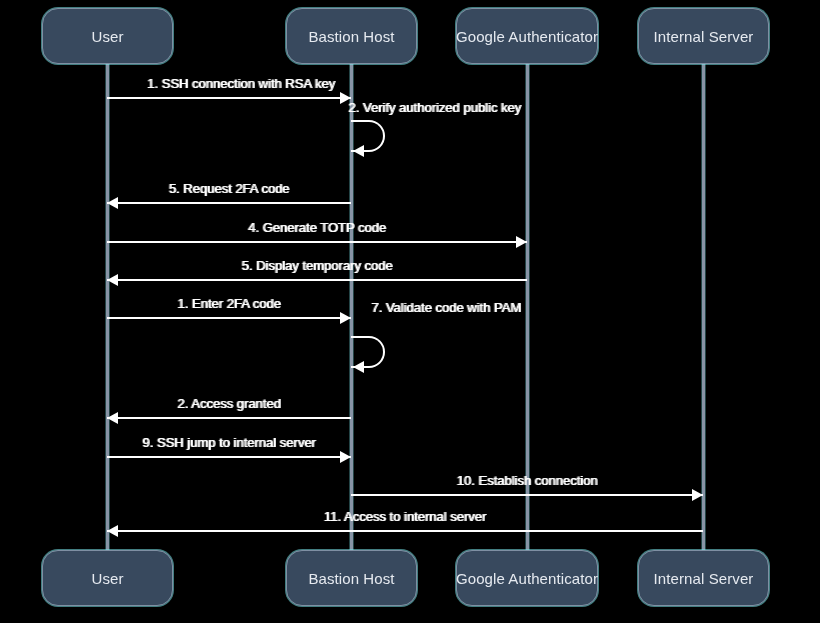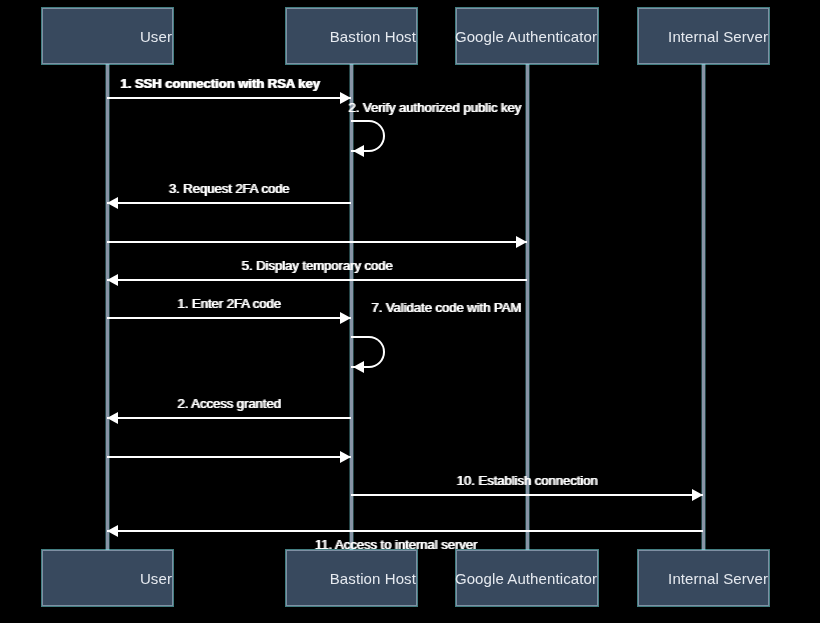--- a/index.html
+++ b/index.html
@@ -18,25 +18,25 @@
     background: #000000;
     overflow: hidden;
   }
 
   
   .participant {
     position: absolute;
     box-sizing: border-box;
     background: #38495e;
     border: 1px solid #7f8fa3;
-    border-radius: 0;
+    border-radius: 16px;
     box-shadow: 0 0 0 1px rgba(120, 230, 235, 0.55);
     display: flex;
     align-items: center;
-    justify-content: flex-end;
+    justify-content: center;
     color: #e6eaf0;
     font-size: 15px;
     letter-spacing: 0.1px;
     white-space: nowrap;
     z-index: 5;
   }
   .participant .plabel {
     display: block;
     text-align: center;
     overflow: visible;
@@ -121,42 +121,44 @@
     <div class="lifeline" style="left: 526px; top: 64px; height: 486px;"></div>
     <div class="participant" style="left: 638px; top: 8px; width: 131px; height: 56px;">
       <span class="plabel">Internal Server</span>
     </div>
     <div class="participant" style="left: 638px; top: 550px; width: 131px; height: 56px;">
       <span class="plabel">Internal Server</span>
     </div>
     <div class="lifeline" style="left: 702px; top: 64px; height: 486px;"></div>
     <div class="msg" style="left: 107px; top: 97px; width: 244px;"></div>
     <div class="arrow-r" style="left: 340px; top: 92px;"></div>
-    <div class="msg-label" style="left: 98px; width: 244px; top: 76px; font-weight: bold;">1. SSH connection with RSA key</div>
+    <div class="msg-label" style="left: 119px; width: 244px; top: 76px;">1. SSH connection with RSA key</div>
     <div class="selfloop" style="left: 351px; top: 120px; width: 34px; height: 32px;"></div>
     <div class="arrow-l" style="left: 353px; top: 145px;"></div>
     <div class="msg-label" style="left: 261px; top: 100px; width: 260px; text-align: right;">2. Verify authorized public key</div>
     <div class="msg" style="left: 107px; top: 202px; width: 244px;"></div>
     <div class="arrow-l" style="left: 107px; top: 197px;"></div>
-    <div class="msg-label" style="left: 107px; width: 244px; top: 181px;">3. Request 2FA code</div>
+    <div class="msg-label" style="left: 107px; width: 244px; top: 181px;">5. Request 2FA code</div>
     <div class="msg" style="left: 107px; top: 241px; width: 420px;"></div>
     <div class="arrow-r" style="left: 516px; top: 236px;"></div>
+    <div class="msg-label" style="left: 107px; width: 420px; top: 220px;">4. Generate TOTP code</div>
     <div class="msg" style="left: 107px; top: 279px; width: 420px;"></div>
     <div class="arrow-l" style="left: 107px; top: 274px;"></div>
     <div class="msg-label" style="left: 107px; width: 420px; top: 258px;">5. Display temporary code</div>
     <div class="msg" style="left: 107px; top: 317px; width: 244px;"></div>
     <div class="arrow-r" style="left: 340px; top: 312px;"></div>
     <div class="msg-label" style="left: 107px; width: 244px; top: 296px;">1. Enter 2FA code</div>
     <div class="selfloop" style="left: 351px; top: 336px; width: 34px; height: 32px;"></div>
     <div class="arrow-l" style="left: 353px; top: 361px;"></div>
     <div class="msg-label" style="left: 261px; top: 300px; width: 260px; text-align: right;">7. Validate code with PAM</div>
     <div class="msg" style="left: 107px; top: 417px; width: 244px;"></div>
     <div class="arrow-l" style="left: 107px; top: 412px;"></div>
     <div class="msg-label" style="left: 107px; width: 244px; top: 396px;">2. Access granted</div>
     <div class="msg" style="left: 107px; top: 456px; width: 244px;"></div>
     <div class="arrow-r" style="left: 340px; top: 451px;"></div>
+    <div class="msg-label" style="left: 107px; width: 244px; top: 435px;">9. SSH jump to internal server</div>
     <div class="msg" style="left: 351px; top: 494px; width: 352px;"></div>
     <div class="arrow-r" style="left: 692px; top: 489px;"></div>
     <div class="msg-label" style="left: 351px; width: 352px; top: 473px;">10. Establish connection</div>
     <div class="msg" style="left: 107px; top: 530px; width: 596px;"></div>
     <div class="arrow-l" style="left: 107px; top: 525px;"></div>
-    <div class="msg-label" style="left: 98px; width: 596px; top: 509px; margin-top: 28px;">11. Access to internal server</div>
+    <div class="msg-label" style="left: 107px; width: 596px; top: 509px;">11. Access to internal server</div>
   </div>
 
 </body></html>

